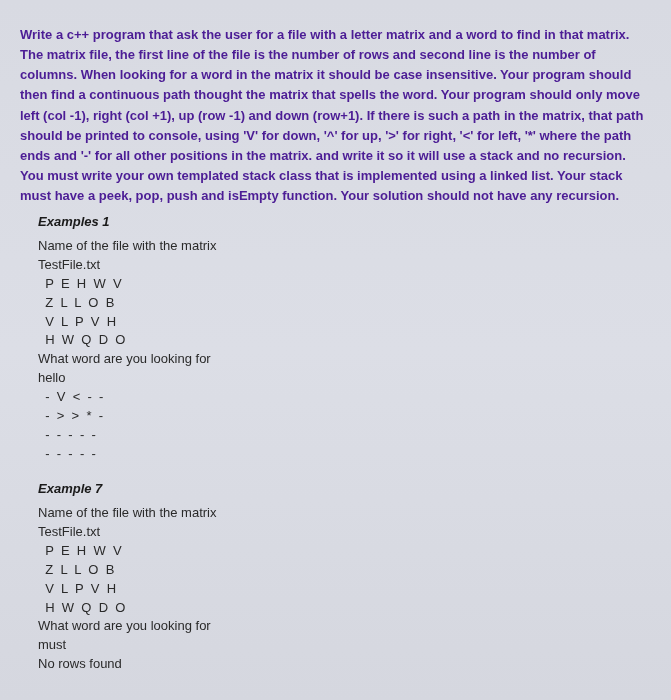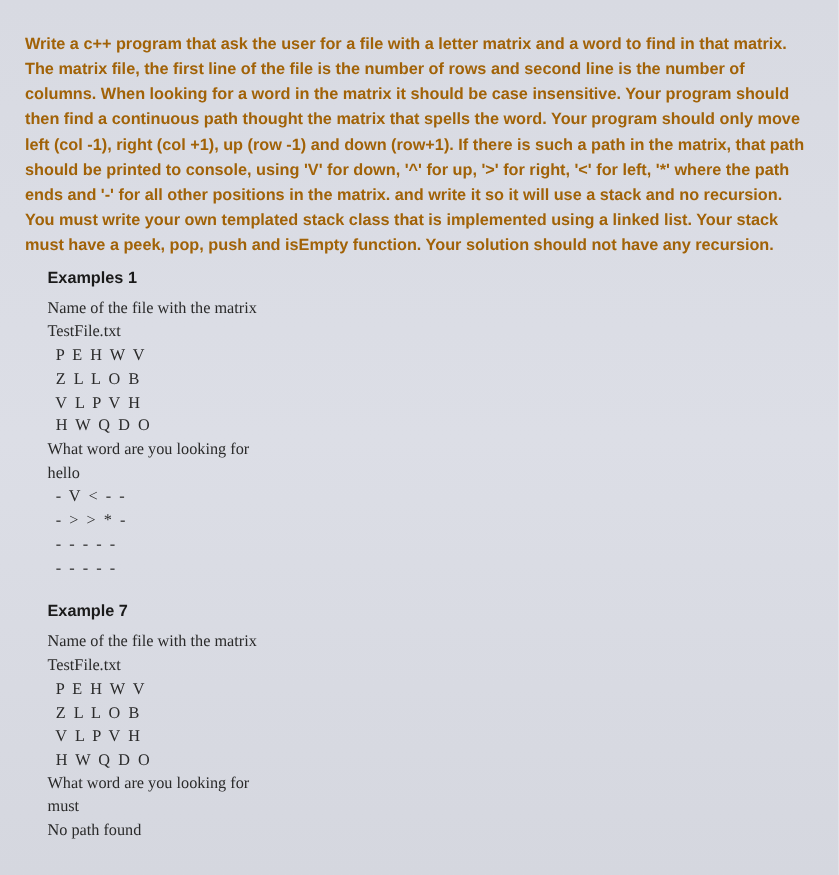--- a/index.html
+++ b/index.html
@@ -11,34 +11,35 @@
       width: 671px;
       height: 700px;
       background: linear-gradient(to bottom, #d8dae2 0%, #dcdee6 50%, #d5d7df 100%);
       padding: 25px 20px;
       font-family: Arial, Helvetica, sans-serif;
       overflow: hidden;
     }
     .instructions {
       font-size: 13px;
       font-weight: bold;
-      color: #a16207;
+      color: #4c1d95;
       line-height: 1.55;
       margin-bottom: 8px;
     }
     .example-label {
       font-size: 13px;
       font-weight: bold;
       color: #1a1a1a;
       margin-left: 18px;
       margin-top: 4px;
       margin-bottom: 8px;
+      font-style: italic;
     }
     .monospace-block {
-      font-family: Liberation Serif, serif;
+      font-family: Liberation Sans, sans-serif;
       font-size: 13px;
       color: #2a2a2a;
       margin-left: 18px;
       line-height: 1.45;
       white-space: pre;
     }
     .example-spacer {
       height: 14px;
     }
   </style>
@@ -67,13 +68,13 @@
 <div class="example-label">Example 7</div>
 
 <div class="monospace-block"><span>Name of the file with the matrix</span>
 <span>TestFile.txt</span>
 <span>  P  E  H  W  V</span>
 <span>  Z  L  L  O  B</span>
 <span>  V  L  P  V  H</span>
 <span>  H  W  Q  D  O</span>
 <span>What word are you looking for</span>
 <span>must</span>
-<span>No path found</span></div>
+<span>No rows found</span></div>
 
 </body></html>

